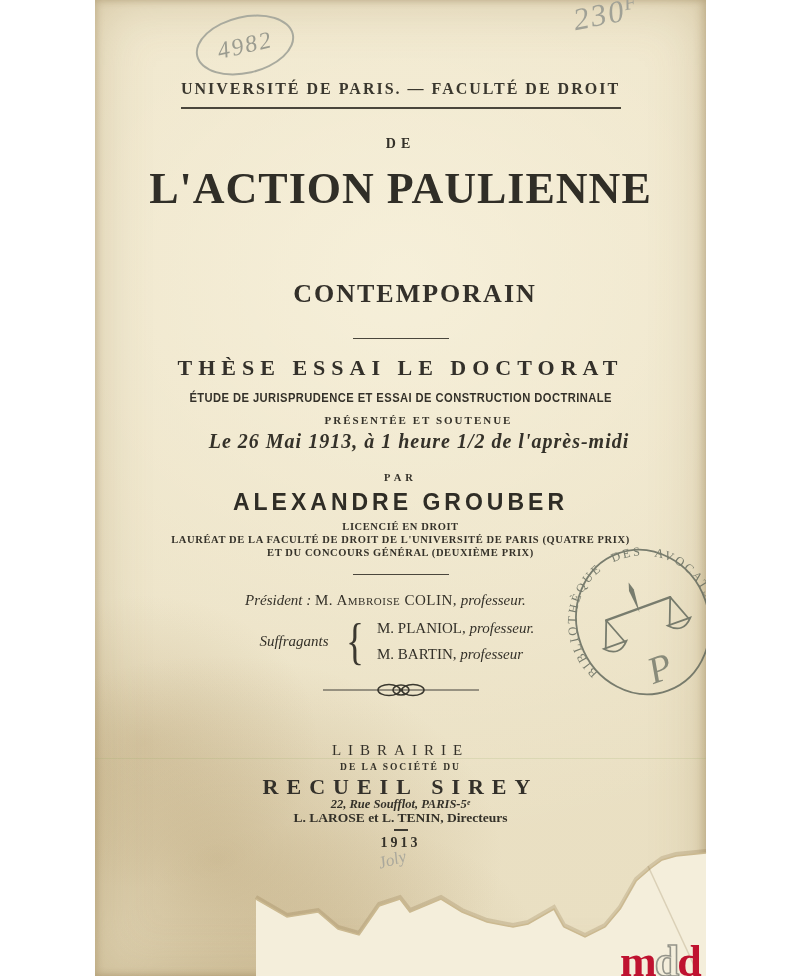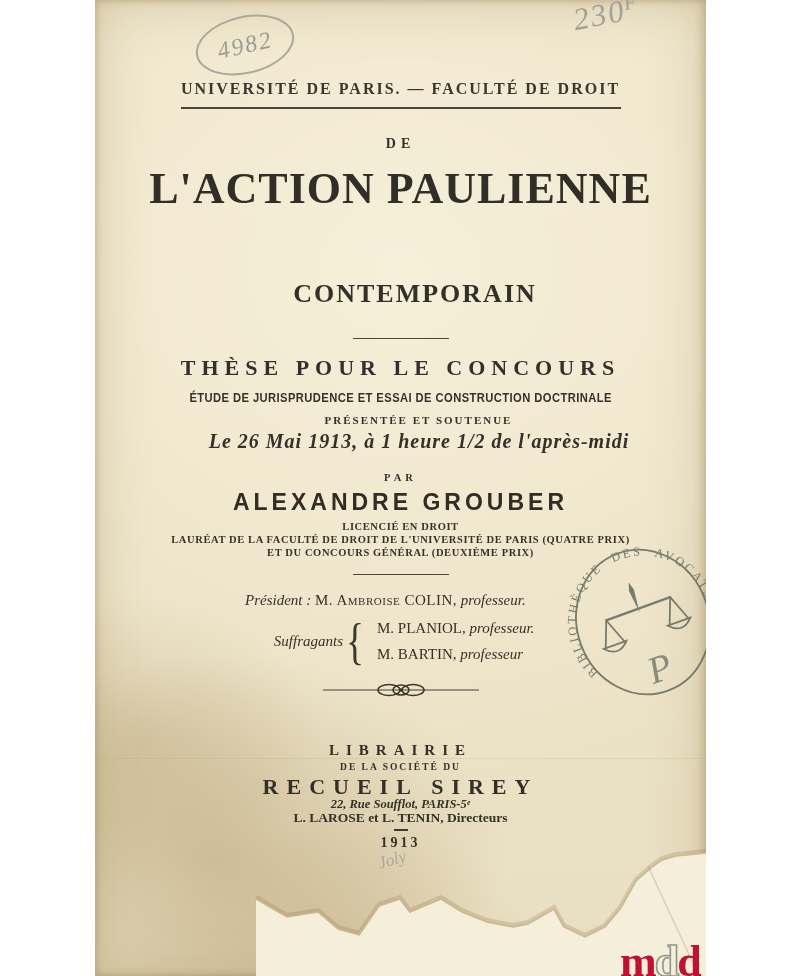--- a/index.html
+++ b/index.html
@@ -37,30 +37,30 @@
   .t-name{top:489px;font-size:23px;font-weight:bold;letter-spacing:4px;font-family:"Liberation Sans","DejaVu Sans",sans-serif;color:#2f2d26;}
   .t-cred{font-size:10.5px;letter-spacing:.6px;font-weight:600;}
   .c1{top:521px;} .c2{top:534px;} .c3{top:547px;}
 
   
   .jury{position:absolute;left:150px;top:592px;width:330px;font-size:15px;}
   .jury .it{font-style:italic;}
   .jury-president{white-space:nowrap;margin-bottom:6px;}
   .jury-president .nm{font-variant:small-caps;letter-spacing:.5px;}
   .jury-suffr{display:flex;align-items:center;}
-  .suffr-label{font-style:italic;width:98px;text-align:right;}
+  .suffr-label{font-style:italic;width:98px;text-align:center;}
   .brace{font-size:50px;font-weight:400;line-height:50px;color:#3b3830;transform:scaleX(.75);display:inline-block;}
   .suffr-list{margin-left:10px;}
   .suffr-row{white-space:nowrap;line-height:26px;}
 
   
   .ornament{position:absolute;left:50%;transform:translateX(-50%);top:681px;}
 
   
-  .t-librairie{top:742px;font-size:15px;letter-spacing:7px;font-weight:700;}
+  .t-librairie{top:742px;font-size:15px;letter-spacing:7px;font-weight:400;}
   .t-societe{top:762px;font-size:9.5px;font-weight:bold;letter-spacing:2px;}
   .t-recueil{top:774px;font-size:22px;letter-spacing:8px;font-weight:600;color:#33302a;}
   .t-address{top:797px;font-size:12.5px;font-style:italic;font-weight:600;}
   .t-directors{top:810px;font-size:13.5px;font-weight:bold;}
   .dash{top:829px;width:14px;height:1.5px;background:#3c3931;}
   .t-year{top:835px;font-size:14px;letter-spacing:3px;font-weight:600;}
 
   
   .hw{position:absolute;color:#9b9c90;font-style:italic;}
   .hw-callnum{left:100px;top:16px;width:96px;height:54px;border:2.5px solid #a9aa9e;border-radius:50%;transform:rotate(-13deg);display:flex;align-items:center;justify-content:center;font-size:24px;letter-spacing:2px;}
@@ -97,21 +97,21 @@
     </div>
 
     <div class="line t-institution">UNIVERSITÉ DE PARIS. — FACULTÉ DE DROIT</div>
     <div class="rule" style="top:107px;width:440px;height:1.5px;"></div>
 
     <div class="line t-de">DE</div>
     <div class="line t-main">L'ACTION PAULIENNE</div>
     <div class="line t-contemp">CONTEMPORAIN</div>
     <div class="rule" style="top:338px;width:96px;"></div>
 
-    <div class="line t-these">THÈSE POUR LE CONCOURS</div>
+    <div class="line t-these">THÈSE ESSAI LE DOCTORAT</div>
     <div class="line t-etude"><span class="cond">ÉTUDE DE JURISPRUDENCE ET ESSAI DE CONSTRUCTION DOCTRINALE</span></div>
     <div class="line t-presentee">PRÉSENTÉE ET SOUTENUE</div>
     <div class="line t-date">Le 26 Mai 1913, à 1 heure 1/2 de l'après-midi</div>
     <div class="line t-par">PAR</div>
 
     <div class="line t-name">ALEXANDRE GROUBER</div>
     <div class="line t-cred c1">LICENCIÉ EN DROIT</div>
     <div class="line t-cred c2">LAURÉAT DE LA FACULTÉ DE DROIT DE L'UNIVERSITÉ DE PARIS (QUATRE PRIX)</div>
     <div class="line t-cred c3">ET DU CONCOURS GÉNÉRAL (DEUXIÈME PRIX)</div>
     <div class="rule" style="top:574px;width:96px;"></div>

